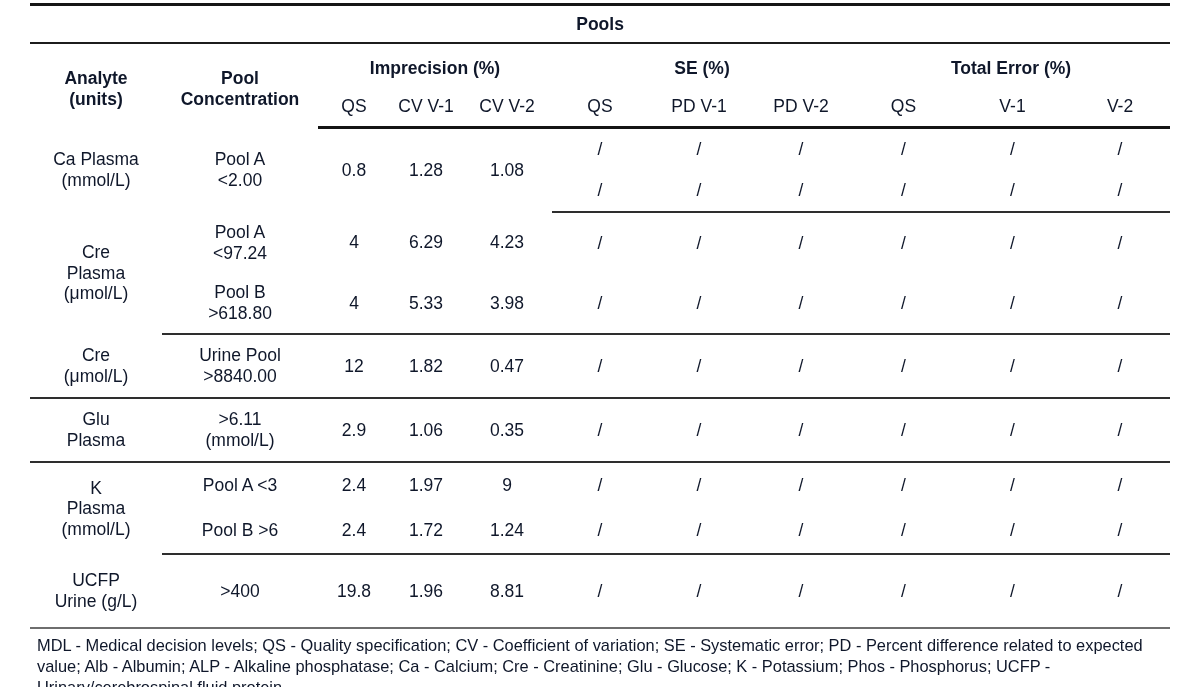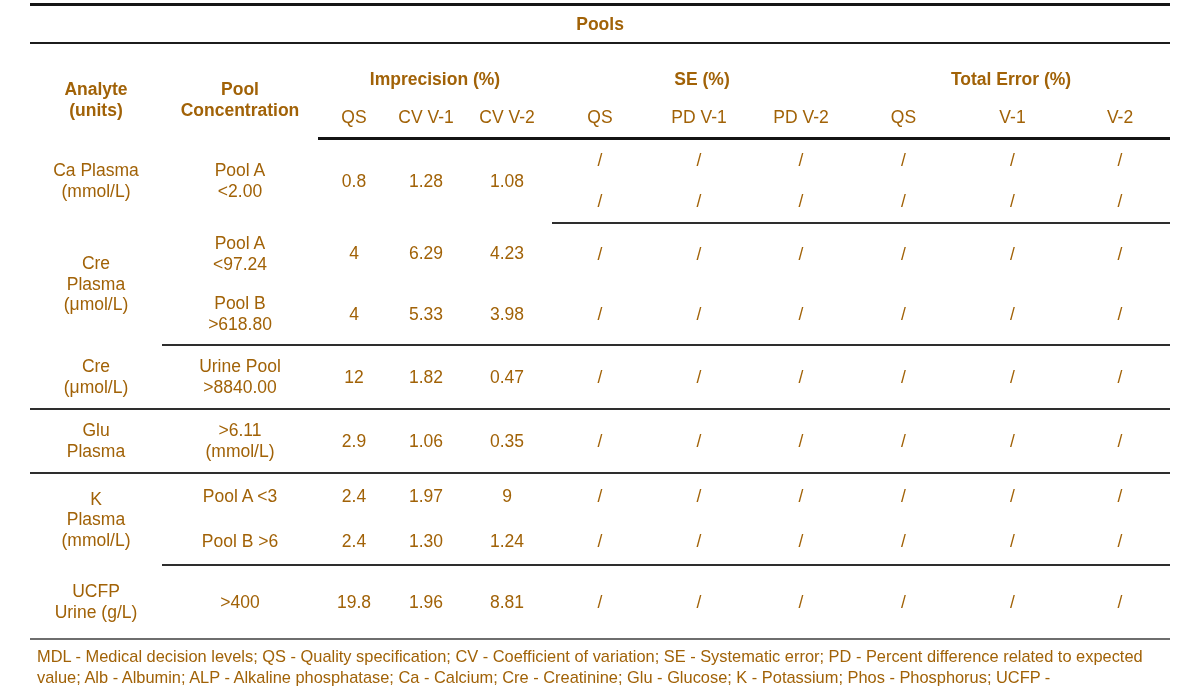--- a/index.html
+++ b/index.html
@@ -5,21 +5,21 @@
   html, body {
     margin: 0;
     padding: 0;
     background: #ffffff;
   }
   .page {
     position: relative;
     width: 1200px;
     height: 687px;
     background: #ffffff;
-    color: #a16207;
+    color: #0f172a;
     font-family: "Liberation Sans", "DejaVu Sans", sans-serif;
     overflow: hidden;
   }
   table.results {
     border-collapse: collapse;
     table-layout: fixed;
     width: 1140px;
     margin: 3px 30px 0 30px;
   }
   table.results td {
@@ -33,21 +33,21 @@
   }
   tr.title-row td {
     border-top: 3px solid #161616;
     border-bottom: 2.5px solid #1c1c1c;
     font-weight: bold;
     height: 32px;
   }
   tr.group-header-row td {
     font-weight: bold;
     height: 33px;
-    padding-top: 19px;
+    padding-top: 8px;
   }
   tr.sub-header-row td {
     font-weight: normal;
     height: 35px;
     border-bottom: 3px solid #141414;
   }
   tr.group-end td {
     border-bottom: 2px solid #2e2e2e;
   }
   tr.h37 td { height: 37px; }
@@ -213,21 +213,21 @@
       <td class="slash-cell">/</td>
       <td class="slash-cell">/</td>
       <td class="slash-cell">/</td>
       <td class="slash-cell">/</td>
       <td class="slash-cell">/</td>
       <td class="slash-cell">/</td>
     </tr>
     <tr class="h41 group-end">
       <td>Pool B &gt;6</td>
       <td>2.4</td>
-      <td>1.30</td>
+      <td>1.72</td>
       <td>1.24</td>
       <td class="slash-cell">/</td>
       <td class="slash-cell">/</td>
       <td class="slash-cell">/</td>
       <td class="slash-cell">/</td>
       <td class="slash-cell">/</td>
       <td class="slash-cell">/</td>
     </tr>
 
     <tr class="h68">

